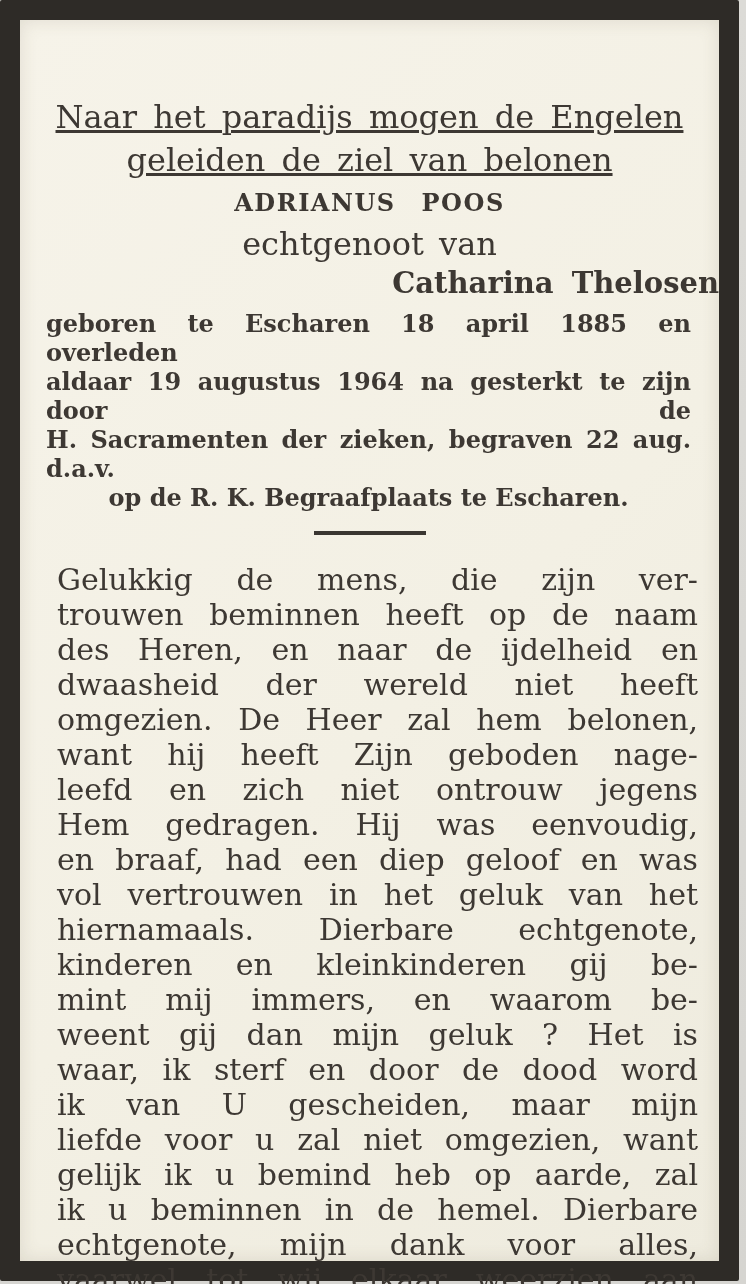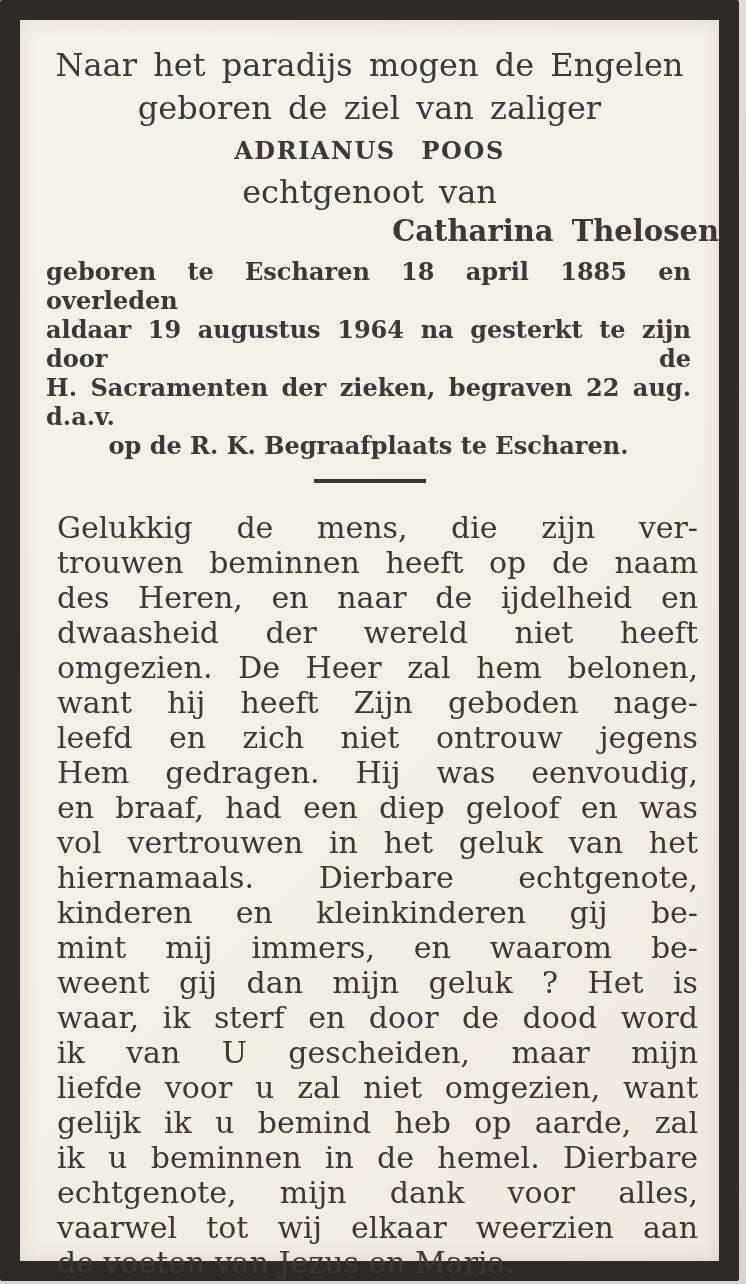--- a/index.html
+++ b/index.html
@@ -26,25 +26,26 @@
     width: 739px;
     height: 1281px;
     box-sizing: border-box;
     border: 20px solid #2e2b27;
     border-radius: 2px;
     background: linear-gradient(135deg, #f6f3e9 0%, #f3f0e4 55%, #eeebde 100%);
     box-shadow: inset 0 0 18px rgba(90,80,60,0.14);
     color: #3d3833;
   }
   .intro {
-    padding-top: 24px;
+    padding-top: 76px;
     font-size: 32px;
     line-height: 43px;
     text-align: center;
     word-spacing: 6px;
+    text-decoration: underline;
   }
   .name {
     margin-top: 0;
     font-size: 24px;
     line-height: 42px;
     font-weight: bold;
     letter-spacing: 1.5px;
     word-spacing: 16px;
     text-align: center;
   }
@@ -96,21 +97,21 @@
   }
 </style>
 </head>
 <body>
 
 <div class="scan">
   <div class="card">
 
     <div class="intro">
         <div class="intro-line">Naar het paradijs mogen de Engelen</div>
-        <div class="intro-line">geboren de ziel van zaliger</div>
+        <div class="intro-line">geleiden de ziel van belonen</div>
       </div>
 
     <div class="name">ADRIANUS POOS</div>
 
     <div class="relation">echtgenoot van</div>
 
     <div class="spouse">Catharina Thelosen</div>
 
     <div class="info">
         <div class="info-line">geboren te Escharen 18 april 1885 en overleden</div>

